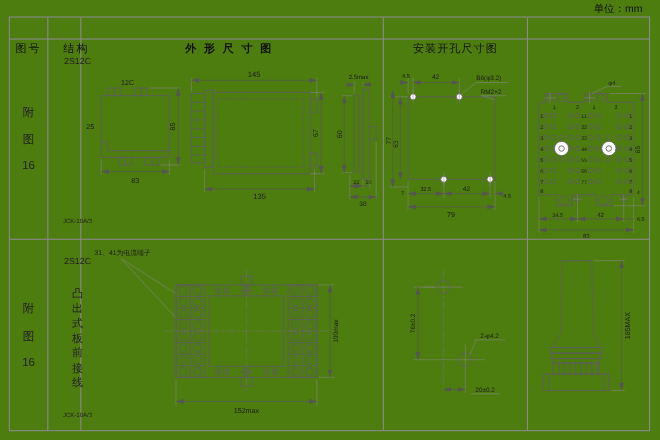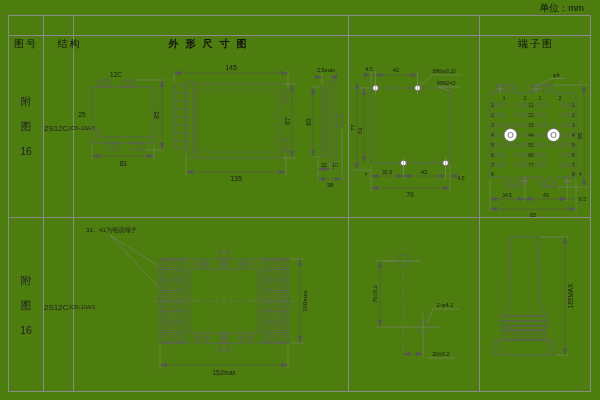--- a/index.html
+++ b/index.html
@@ -12,21 +12,21 @@
   .v1{left:34px}.v2{left:64px}.v3{left:339px}.v4{left:470px}
   .h1{top:19px}.h2{top:201px}
   .hcell{position:absolute;top:0;height:19px;display:flex;align-items:center;justify-content:center;font-size:10px;color:#111;white-space:nowrap;margin-top:18px;}
   .hc1{left:0;width:34px;letter-spacing:2px;}
   .hc2{left:46px;width:29px;letter-spacing:2px;}
   .hc3{left:65px;width:274px;letter-spacing:7px;font-weight:bold;}
   .hc4{left:340px;width:130px;letter-spacing:1px;}
   .hc5{left:471px;width:112px;letter-spacing:2px;}
   .cell{position:absolute;box-sizing:border-box;}
   .figcell{display:flex;flex-direction:column;align-items:center;justify-content:center;gap:11px;font-size:10.5px;}
-  .strcell{display:flex;flex-direction:row;align-items:center;justify-content:space-between;padding:16px 0 12px;}
+  .strcell{display:flex;flex-direction:column;align-items:center;justify-content:space-between;padding:16px 0 12px;margin-left:12px;}
   .model{font-size:8px;white-space:nowrap;}
   .vdesc{width:13px;font-size:10px;line-height:13.5px;word-break:break-all;text-align:center;}
   .code{font-size:5.5px;white-space:nowrap;}
   svg{display:block;}
   .ln{stroke:#5f5f5f;stroke-width:0.8;fill:none;}
   .lnf{stroke:#5f5f5f;stroke-width:0.8;fill:#fff;}
   .dim{stroke:#555;stroke-width:0.6;fill:none;}
   .ext{stroke:#888;stroke-width:0.5;fill:none;}
   .dash{stroke-dasharray:3,2;}
   .cl{stroke:#777;stroke-width:0.5;fill:none;stroke-dasharray:8,2,2,2;}
@@ -50,21 +50,21 @@
     <div class="vl v1"></div>
     <div class="vl v2"></div>
     <div class="vl v3"></div>
     <div class="vl v4"></div>
     <div class="hl h1"></div>
     <div class="hl h2"></div>
 
     <div class="hcell hc1">图号</div>
     <div class="hcell hc2">结构</div>
     <div class="hcell hc3">外形尺寸图</div>
-    <div class="hcell hc5">端子图</div>
+    <div class="hcell hc4">安装开孔尺寸图</div>
 
     <div class="cell figcell" style="left:0;top:19px;width:34px;height:182px;">
       <div>附</div>
       <div>图</div>
       <div>16</div>
     </div>
     <div class="cell strcell" style="left:35px;top:19px;width:29px;height:182px;">
       <div class="model">2S12C</div>
       <div class="code">JCK-10A/3</div>
     </div>
@@ -337,20 +337,21 @@
       </svg>
     </div>
 
     <div class="cell figcell" style="left:0;top:201px;width:34px;height:176px;">
       <div>附</div>
       <div>图</div>
       <div>16</div>
     </div>
     <div class="cell strcell" style="left:35px;top:201px;width:29px;height:176px;">
       <div class="model">2S12C</div>
+      <div class="vdesc">凸出式板前接线</div>
       <div class="code">JCK-10A/3</div>
     </div>
 
     <div class="cell" style="left:65px;top:201px;width:274px;height:176px;">
       <svg width="274" height="176" viewBox="0 0 274 176">
         <text font-size="6.2" text-anchor="start" x="12" y="15">31、41为电流端子</text>
         <line class="ext" x1="36" y1="18" x2="86" y2="50"></line>
         <line class="ext" x1="36" y1="18" x2="86" y2="72"></line>
         <g>
           <rect class="ln" x="86" y="42" width="128" height="84"></rect>

